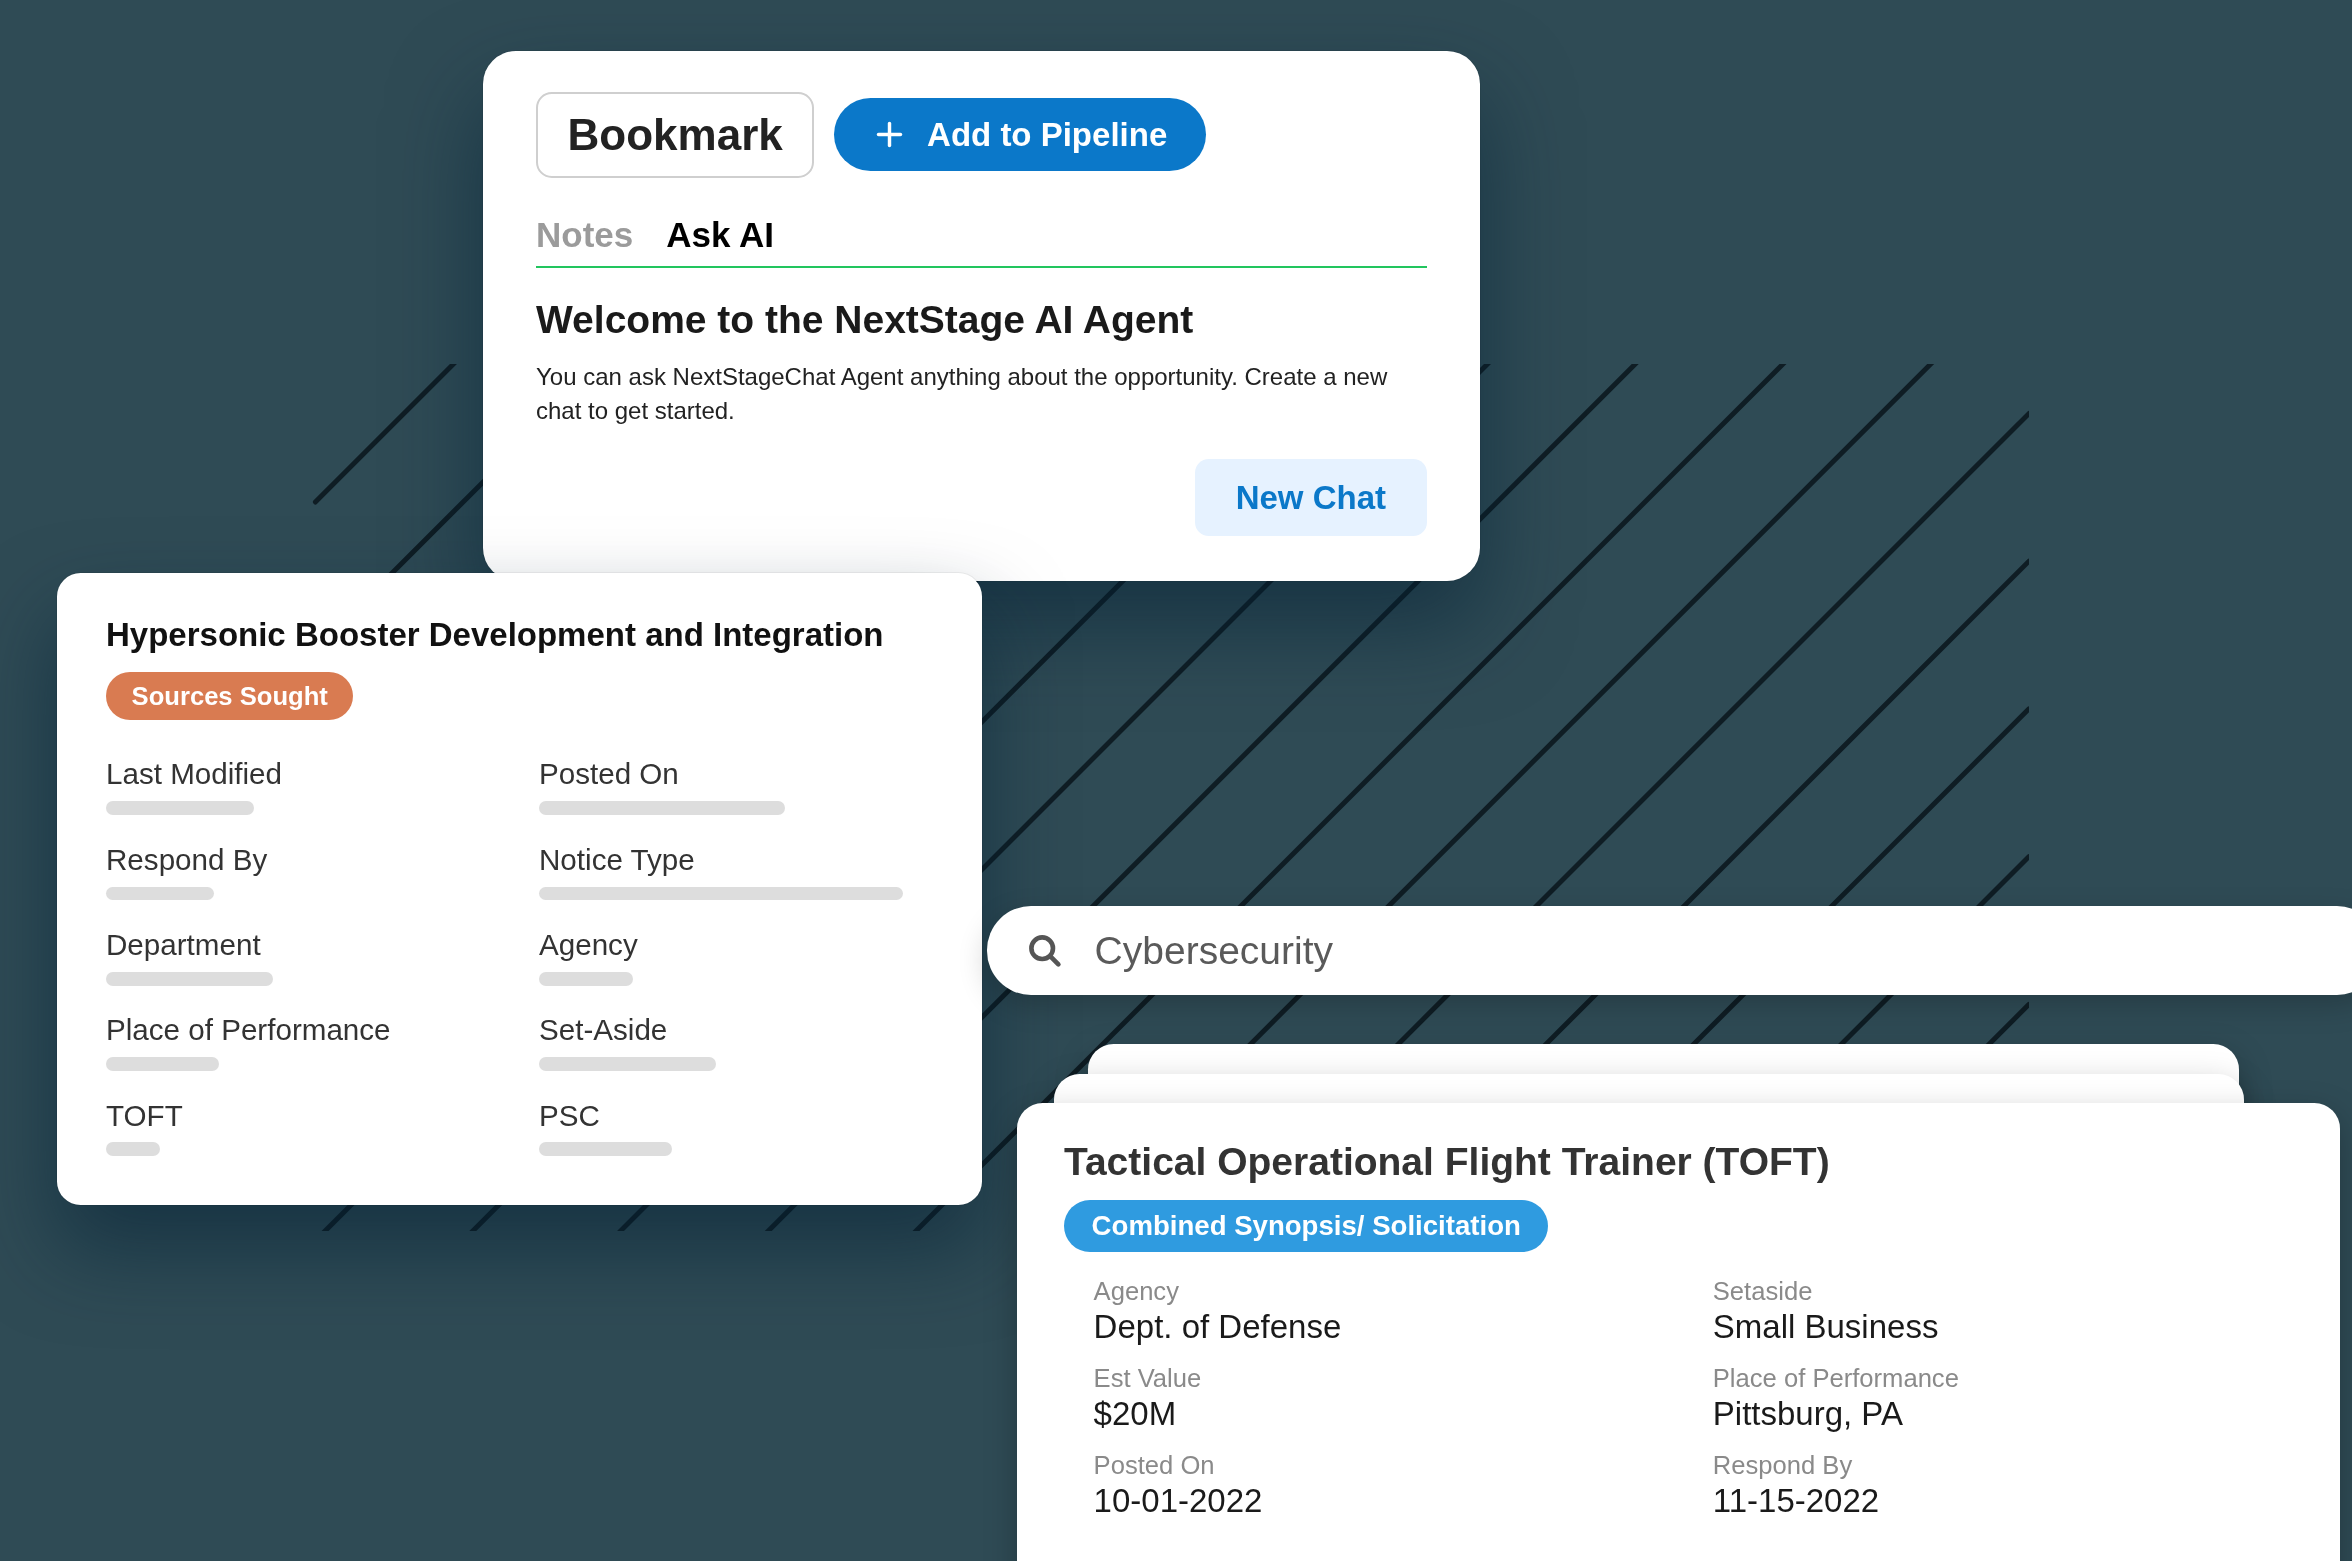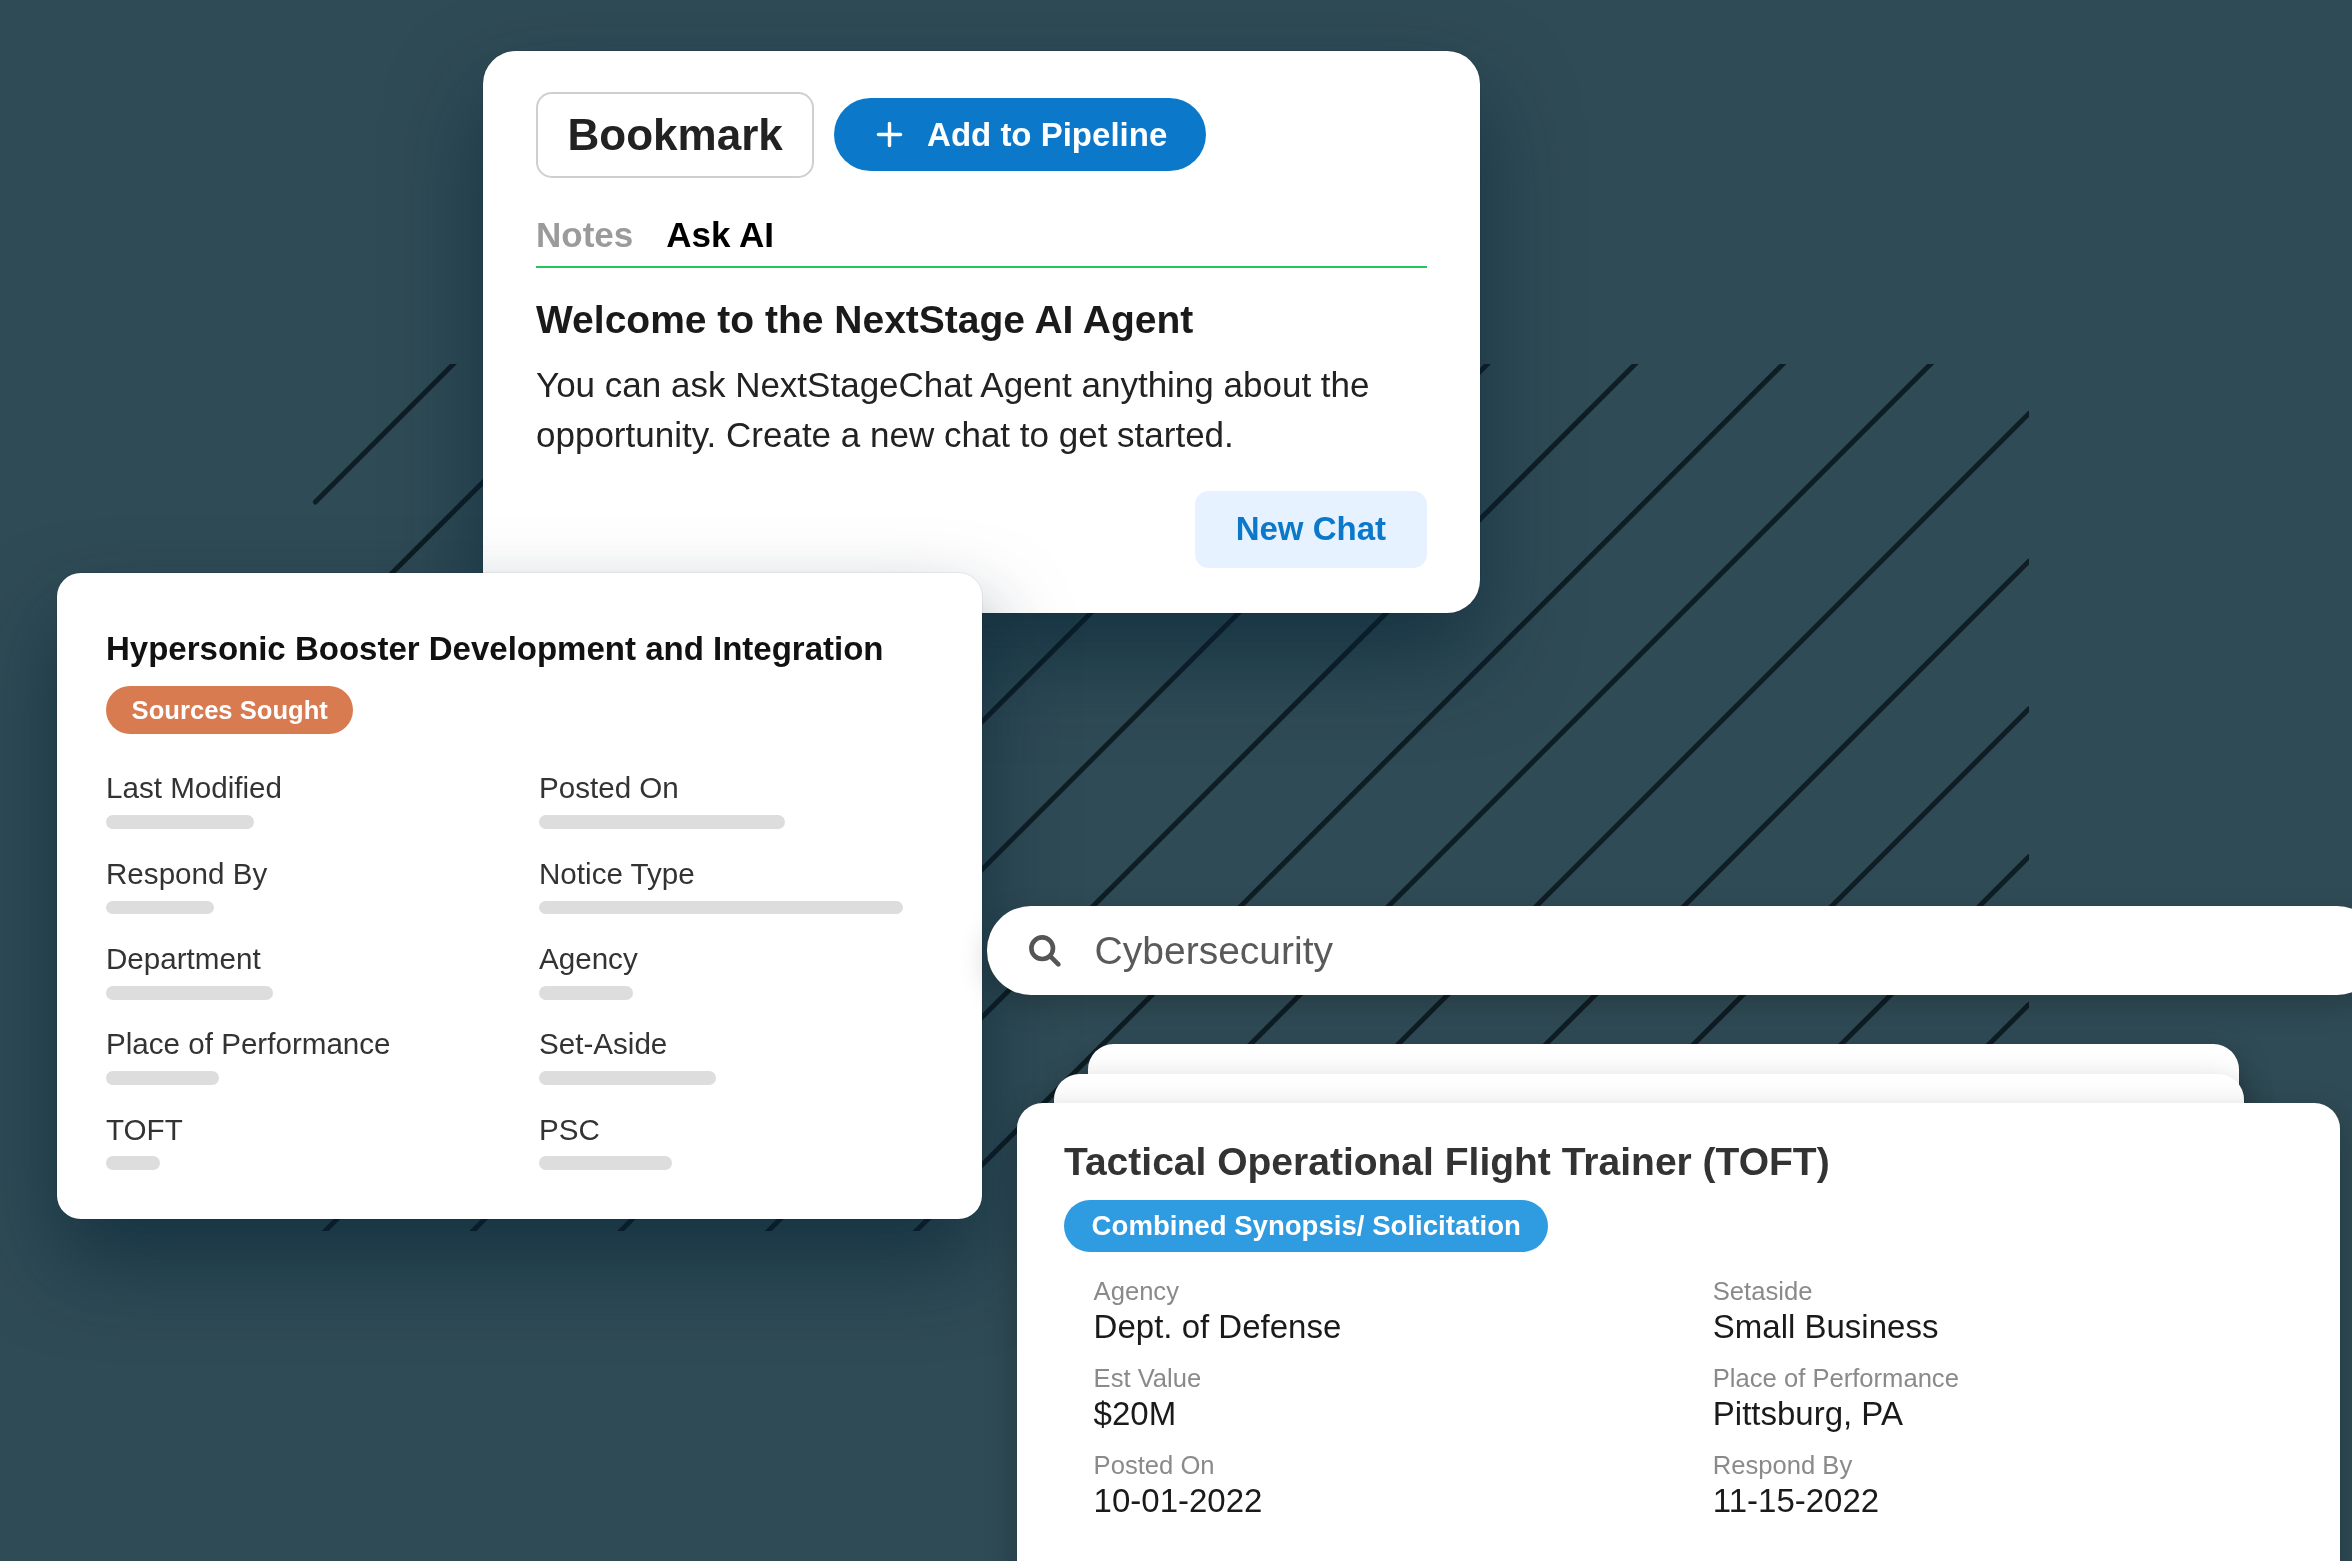--- a/index.html
+++ b/index.html
@@ -10,26 +10,26 @@
   
   .panel-ai{position:absolute;left:483px;top:51px;width:891px;background:#fff;border-radius:33px;box-shadow:0 0 0 1px rgba(0,0,0,0.05),0 44px 89px rgba(3,32,52,0.55);padding:41px 53px 45px;}
   .panel-ai .top-row{display:flex;gap:19.7px;justify-content:flex-start;align-items:center;}
   .btn-bookmark{background:#fff;border:2px solid #cfcfcf;border-radius:15.8px;padding:15.8px 29.6px;font-size:44px;font-weight:600;color:#222;}
   .btn-pipeline{display:inline-flex;align-items:center;gap:21px;background:#0B78C9;border:none;border-radius:984px;padding:17.7px 39px;font-size:33px;font-weight:600;color:#fff;}
   .plus-svg{width:33px;height:33px;}
   .tabs{display:flex;gap:33px;margin-top:37px;border-bottom:2px solid #22c55e;padding-bottom:11.8px;}
   .tab{font-size:35px;font-weight:700;color:#9b9b9b;}
   .tab.active{color:#000;}
   .ai-title{margin-top:29.6px;font-size:39px;font-weight:800;}
-  .ai-body{margin-top:17.7px;font-size:35px;line-height:1.45;color:#222;}
+  .ai-body{margin-top:17.7px;font-size:24px;line-height:1.45;color:#222;}
   .ai-cta-row{display:flex;justify-content:flex-end;margin-top:29.6px;}
   .btn-newchat{background:#E6F2FF;color:#0B78C9;border:none;border-radius:13.8px;padding:19.7px 41px;font-size:33px;font-weight:700;}
 
   
-  .panel-opp{position:absolute;left:57px;top:573px;width:827px;background:#fff;border-radius:23.6px;box-shadow:0 0 0 1px rgba(0,0,0,0.05),0 44px 84px rgba(3,32,52,0.55);padding:57px 49px 49px;}
+  .panel-opp{position:absolute;left:57px;top:573px;width:827px;background:#fff;border-radius:23.6px;box-shadow:0 0 0 1px rgba(0,0,0,0.05),0 44px 84px rgba(3,32,52,0.55);padding:43px 49px 49px;}
   .opp-title{font-size:33px;font-weight:800;color:#111;}
   .pill-orange{display:inline-block;margin-top:17.7px;background:#D97B51;color:#fff;font-size:25.6px;font-weight:600;padding:9.9px 25.6px;border-radius:984px;}
   .field-grid{display:grid;grid-template-columns:1fr 1fr;column-gap:39px;row-gap:27.6px;margin-top:37px;}
   .f-label{font-size:29.6px;color:#333;}
   .skeleton{height:13.8px;background:#ddd;border-radius:6.9px;margin-top:9.9px;}
   .sk-a{width:148px;} .sk-b{width:246px;} .sk-c{width:108px;} .sk-d{width:364px;}
   .sk-e{width:167px;} .sk-f{width:94px;} .sk-g{width:113px;} .sk-h{width:177px;}
   .sk-i{width:54px;} .sk-j{width:133px;}
 
   

